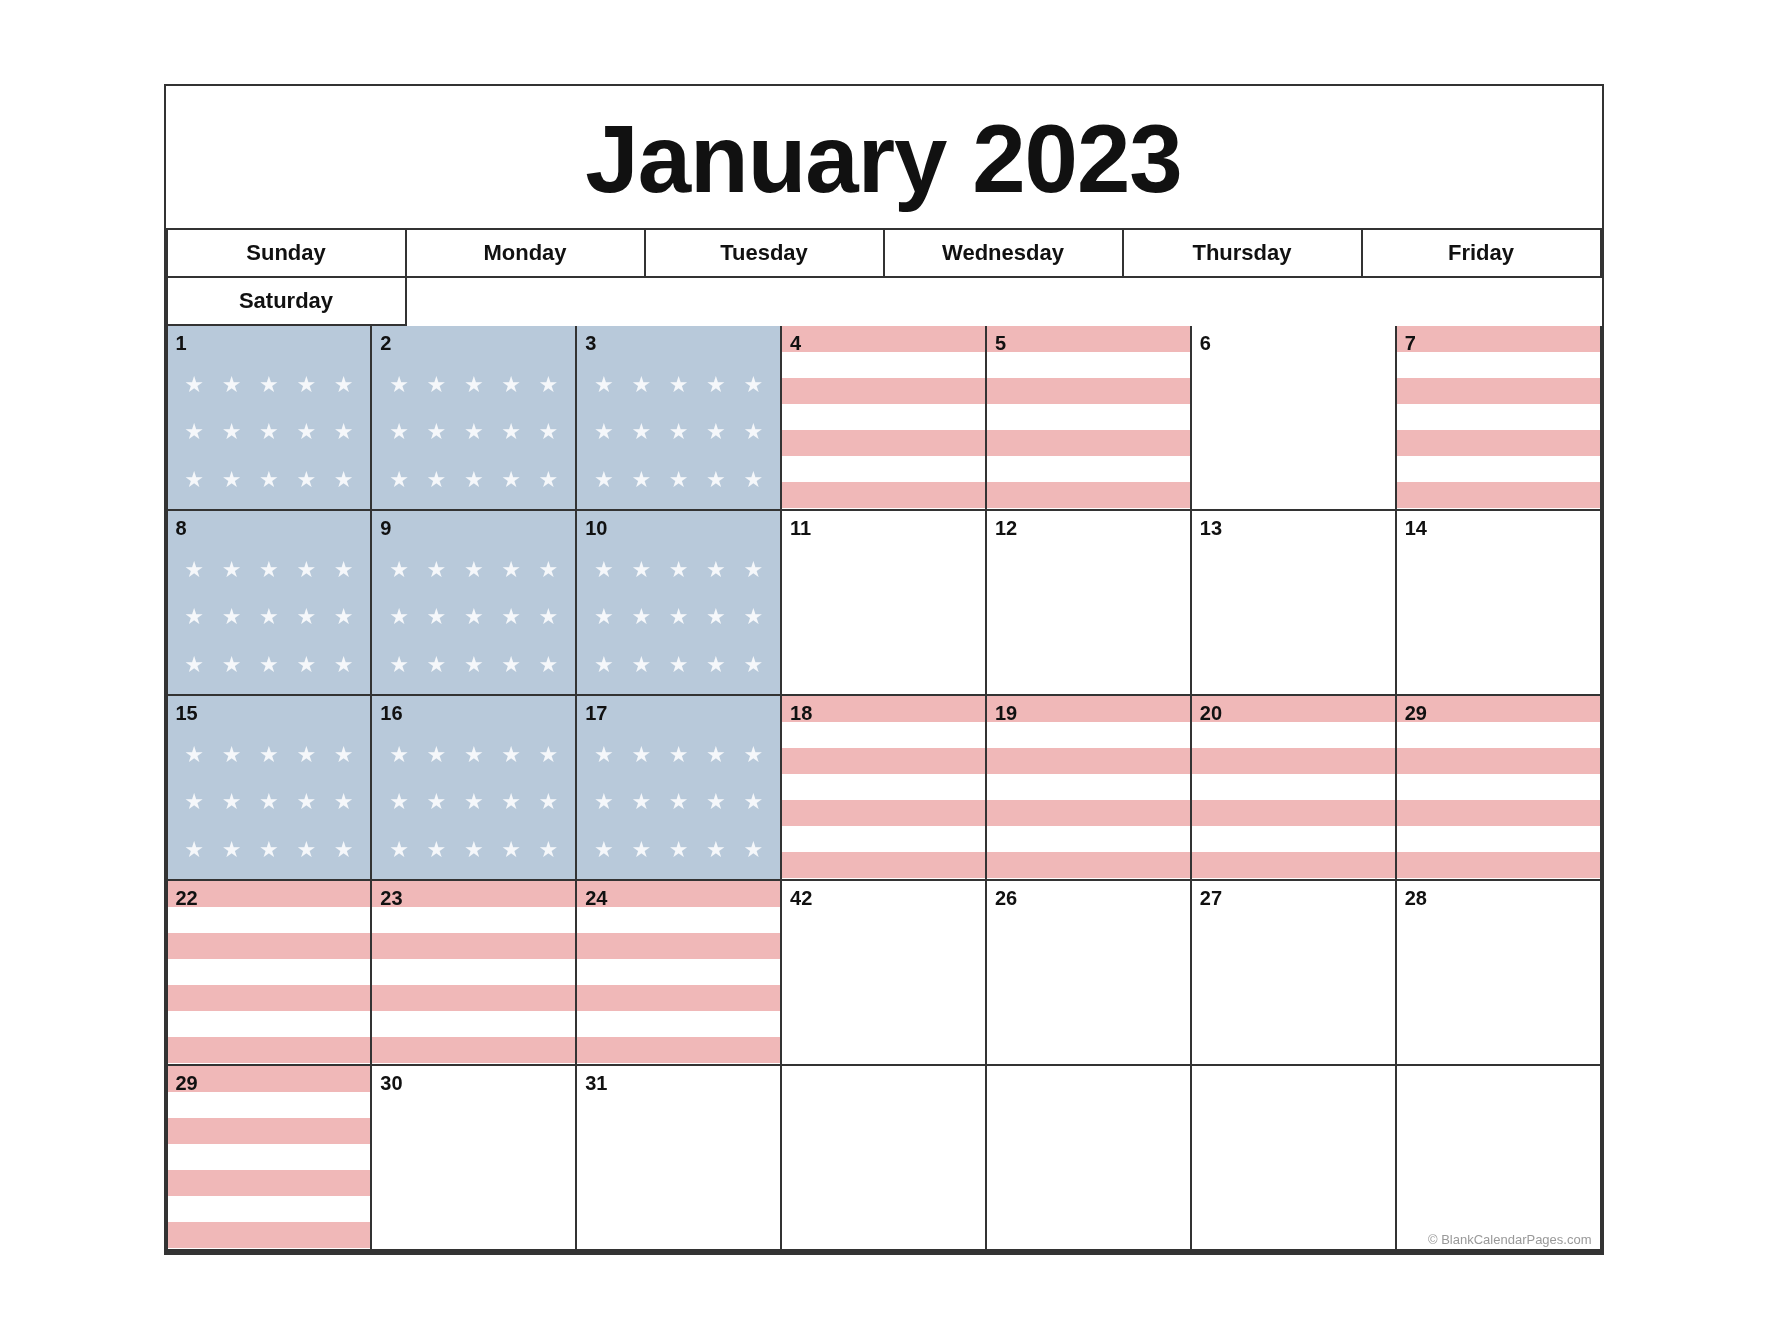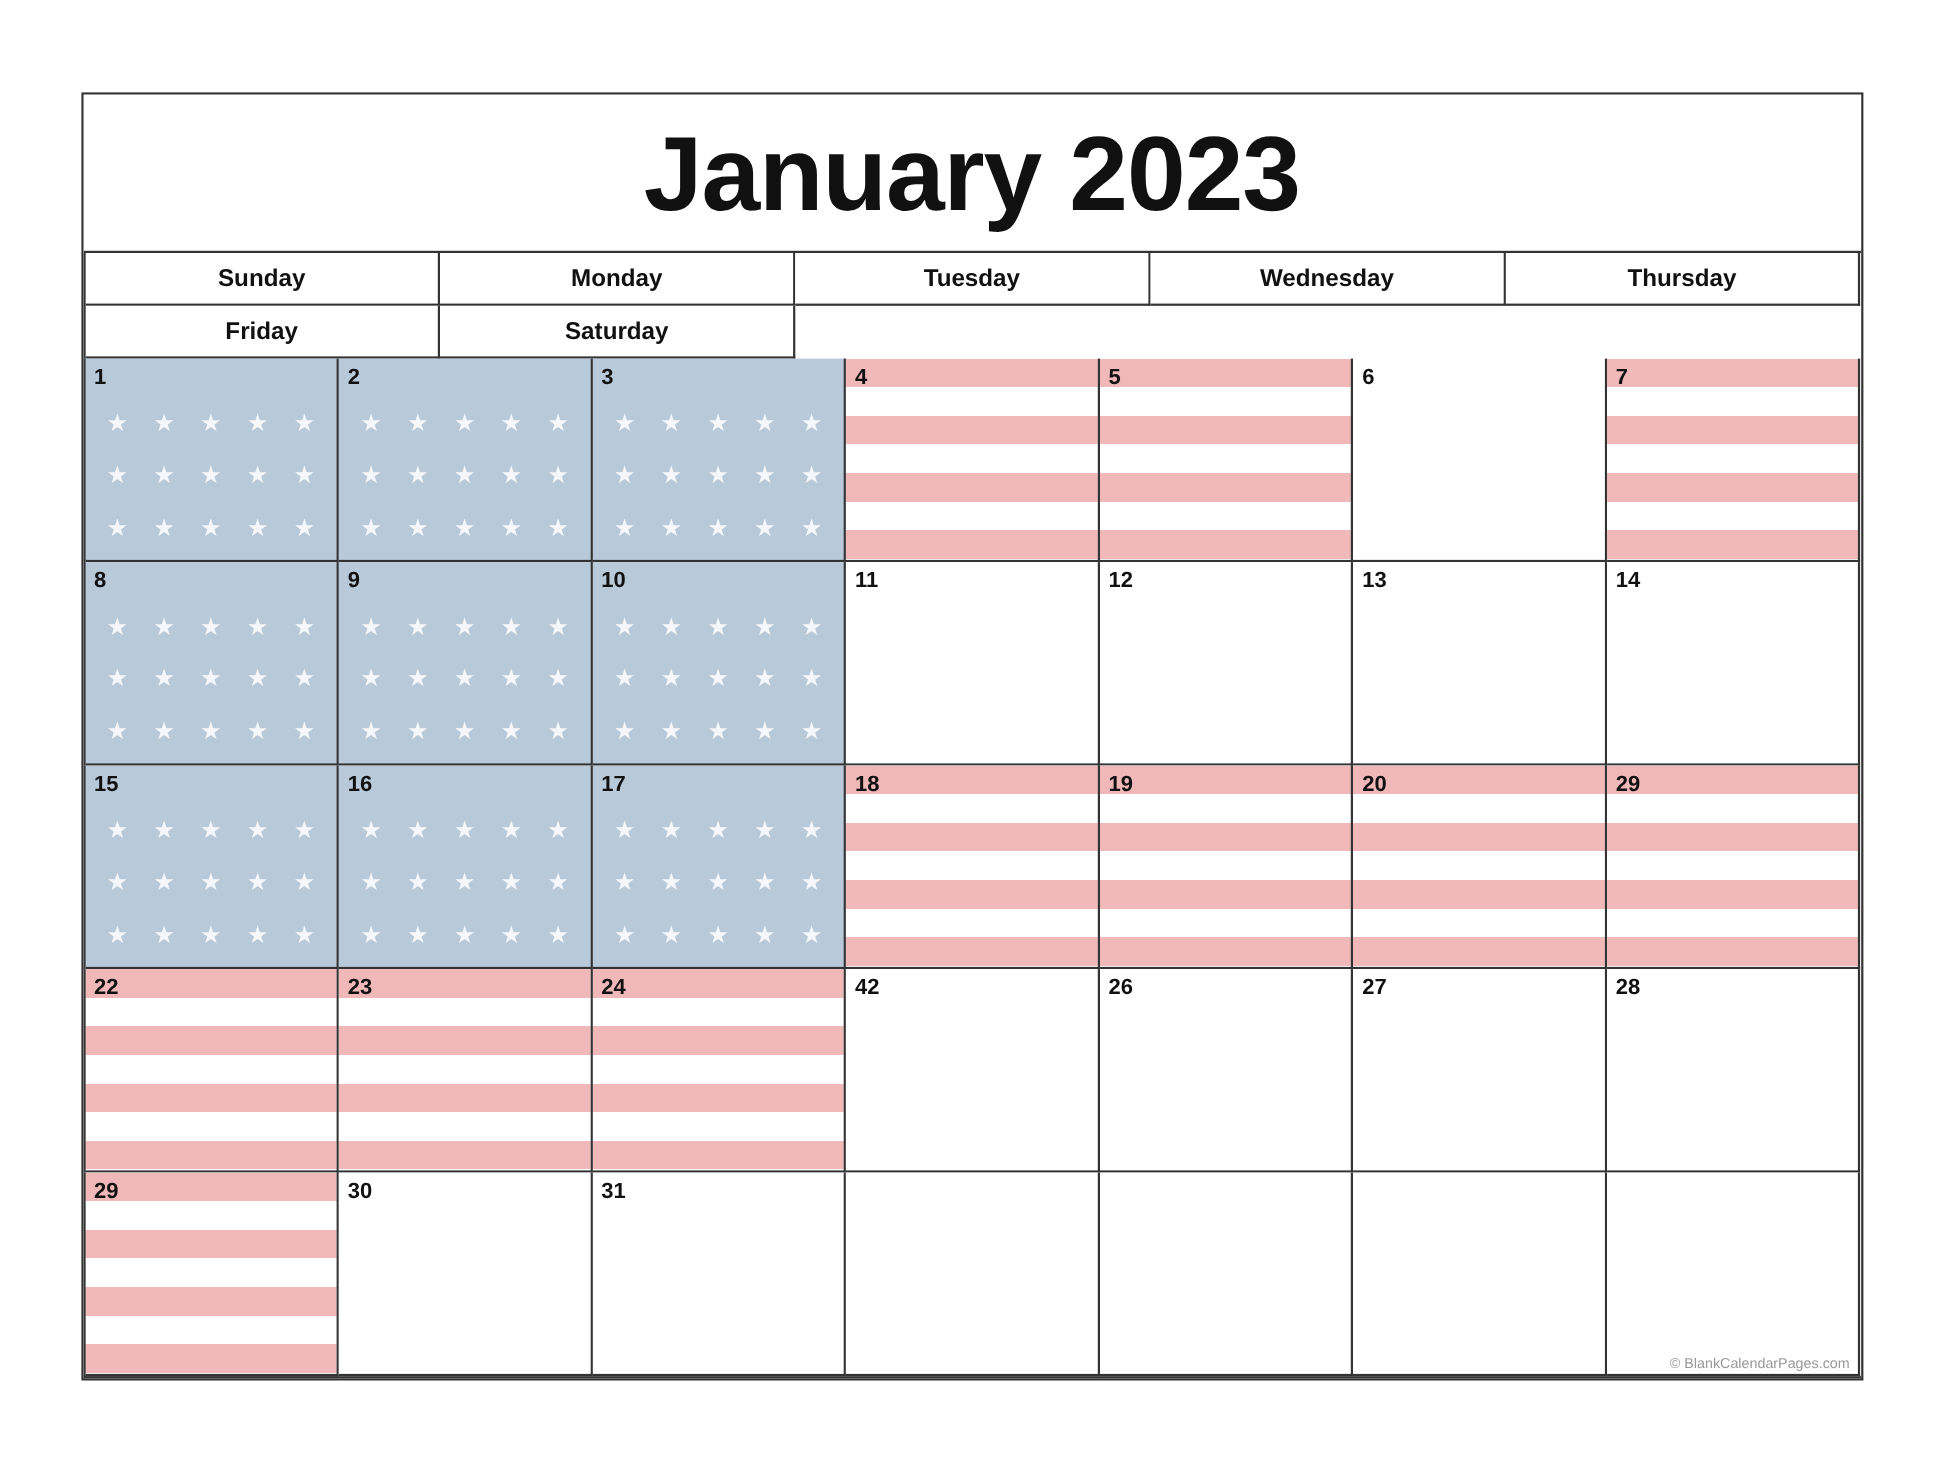--- a/index.html
+++ b/index.html
@@ -8,41 +8,41 @@
       background: #fff;
       font-family: Arial, sans-serif;
       width: 1767px;
       min-height: 1339px;
       display: flex;
       align-items: center;
       justify-content: center;
     }
 
     .calendar-container {
-      width: 1620px;
+      width: 1440px;
       background: #fff;
       border: 2px solid #333;
       position: relative;
       overflow: hidden;
     }
 
     .calendar-title {
       text-align: center;
       font-size: 96px;
       font-weight: 900;
       padding: 18px 0 14px 0;
       color: #111;
       letter-spacing: -1px;
       border-bottom: 2px solid #333;
       background: #fff;
     }
 
     .calendar-grid {
       display: grid;
-      grid-template-columns: repeat(5, 1fr);
+      grid-template-columns: repeat(6, 1fr);
       border-left: 2px solid #333;
     }
 
     
     .day-header {
       border-right: 2px solid #333;
       border-bottom: 2px solid #333;
       text-align: center;
       font-size: 22px;
       font-weight: bold;

